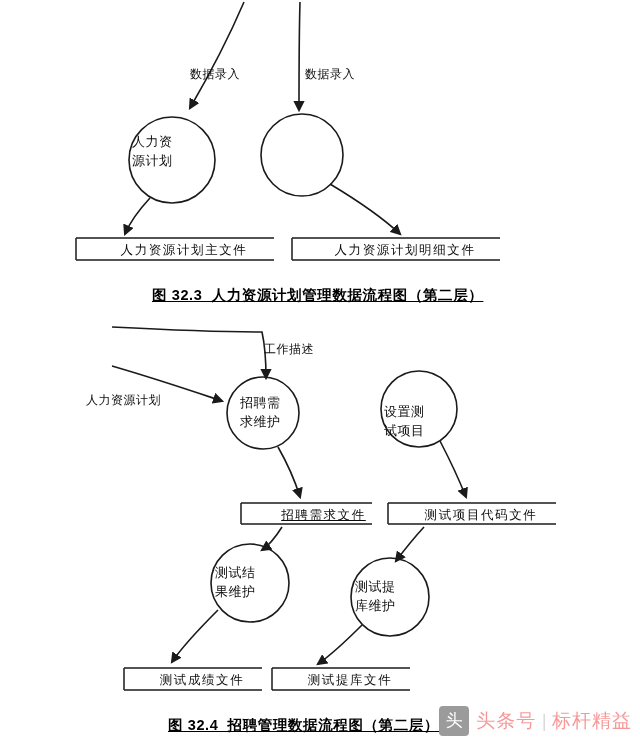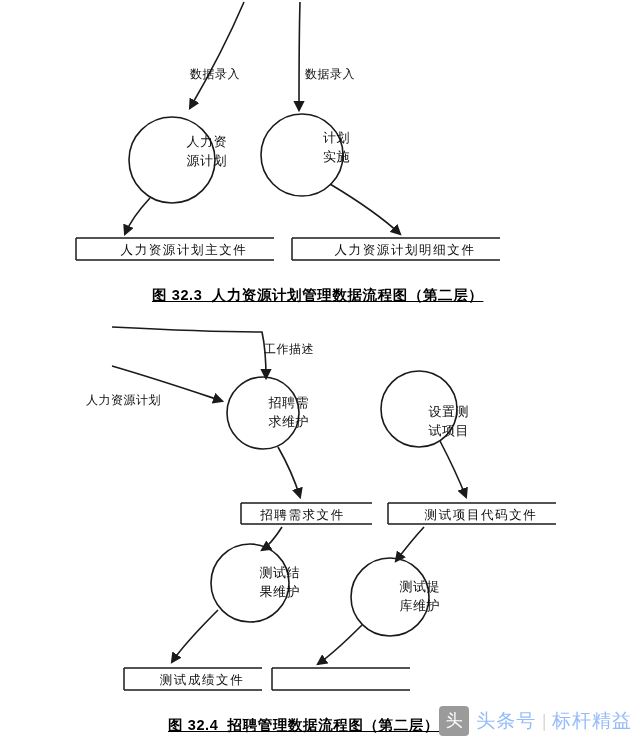--- a/index.html
+++ b/index.html
@@ -28,26 +28,25 @@
     top: 0;
     width: 640px;
     height: 744px;
   }
   .node-label, .flow-label, .store-label, .fig-caption, .wm-text {
     position: absolute;
     white-space: pre;
     pointer-events: none;
   }
   .node-label {
-    text-align: right;
+    text-align: left;
     font-size: 13px;
     line-height: 19px;
     color: #0d0d0d;
     letter-spacing: 0.5px;
-    padding-left: 15px;
   }
   .flow-label {
     font-size: 12px;
     color: #0d0d0d;
     letter-spacing: 0.5px;
   }
   .store-label {
     font-size: 12.5px;
     color: #0d0d0d;
     letter-spacing: 1.6px;
@@ -78,21 +77,21 @@
     color: #ffffff;
     font-size: 17px;
     line-height: 30px;
     text-align: center;
     font-family: "Liberation Sans", sans-serif;
     margin-right: 7px;
   }
   .wm-text {
     position: static;
     font-size: 19px;
-    color: #3b82f6;
+    color: #ef4444;
     font-family: "Liberation Sans", sans-serif;
     letter-spacing: 1px;
   }
   .wm-sep {
     color: #9a9a9a;
     margin: 0 6px;
     font-size: 19px;
   }
 </style>
 </head>
@@ -159,38 +158,38 @@
 
     <line x1="272" y1="668" x2="410" y2="668" stroke="#1a1a1a" stroke-width="1.5"></line>
     <line x1="272" y1="690" x2="410" y2="690" stroke="#1a1a1a" stroke-width="1.5"></line>
     <line x1="272" y1="668" x2="272" y2="690" stroke="#1a1a1a" stroke-width="1.5"></line>
   </svg>
 
   <div class="flow-label" style="left:190px; top:66px;">数据录入</div>
   <div class="flow-label" style="left:305px; top:66px;">数据录入</div>
 
   <div class="node-label" style="left:132px; top:132px; width:80px;"><span>人力资</span><br><span>源计划</span></div>
-  <div class="node-label" style="left:269px; top:128px; width:66px;"><span>计划</span><br><span>实施</span></div>
 
   <div class="store-label" style="left:76px; top:242px; width:198px;">人力资源计划主文件</div>
   <div class="store-label" style="left:292px; top:242px; width:208px;">人力资源计划明细文件</div>
 
   <div class="fig-caption" style="left:152px; top:286px;">图 32.3  人力资源计划管理数据流程图（第二层）</div>
 
   <div class="flow-label" style="left:264px; top:341px;">工作描述</div>
   <div class="flow-label" style="left:86px; top:392px;">人力资源计划</div>
 
-  <div class="node-label" style="left:224px; top:393px; width:70px;"><span>招聘需</span><br><span>求维护</span></div>
+  <div class="node-label" style="left:240px; top:393px; width:70px;"><span>招聘需</span><br><span>求维护</span></div>
   <div class="node-label" style="left:384px; top:402px; width:70px;"><span>设置测</span><br><span>试项目</span></div>
   <div class="node-label" style="left:355px; top:577px; width:70px;"><span>测试提</span><br><span>库维护</span></div>
   <div class="node-label" style="left:215px; top:563px; width:70px;"><span>测试结</span><br><span>果维护</span></div>
 
-  <div class="store-label" style="left:228px; top:507px; width:131px;">招聘需求文件</div>
+  <div class="store-label" style="left:249px; top:507px; width:131px;text-decoration:underline;">招聘需求文件</div>
   <div class="store-label" style="left:388px; top:507px; width:168px;">测试项目代码文件</div>
   <div class="store-label" style="left:124px; top:672px; width:138px;">测试成绩文件</div>
+  <div class="store-label" style="left:272px; top:672px; width:138px;">测试提库文件</div>
 
   <div class="fig-caption" style="left:168px; top:716px;">图 32.4  招聘管理数据流程图（第二层）</div>
 
   <div class="watermark">
     <span class="wm-icon">头</span>
     <span class="wm-text">头条号</span>
     <span class="wm-sep">|</span>
     <span class="wm-text">标杆精益</span>
   </div>
 

